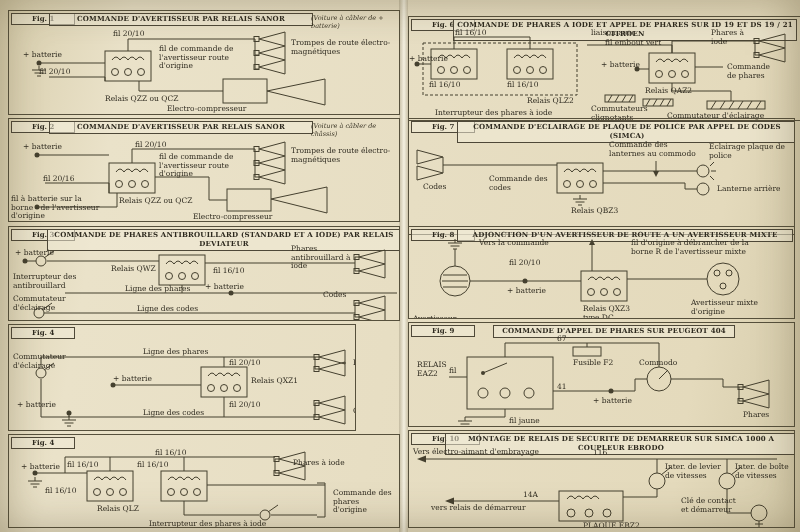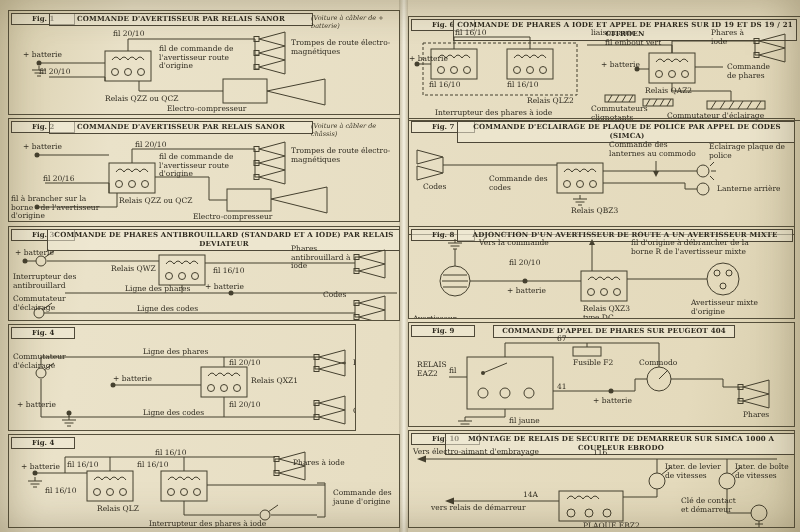--- a/index.html
+++ b/index.html
@@ -99,21 +99,21 @@
           <circle cx="28" cy="88" r="2.5" fill="#45402f" stroke="none"></circle>
         <path d="M146,58 H200 V81 H218"></path>
         <rect x="218" y="70" width="44" height="22"></rect>
         <path d="M262,80 L318,68 V94 Z"></path>
       </g>
     </svg>
     <span class="lbl" style="left:14px;top:24px">+ batterie</span>
     <span class="lbl" style="left:126px;top:22px">fil 20/10</span>
     <span class="lbl" style="left:150px;top:34px;width:78px">fil de commande de l'avertisseur route d'origine</span>
     <span class="lbl" style="left:34px;top:56px">fil 20/16</span>
-    <span class="lbl" style="left:2px;top:76px;width:92px">fil à brancher sur la borne - de l'avertisseur d'origine</span>
+    <span class="lbl" style="left:2px;top:76px;width:92px">fil à batterie sur la borne - de l'avertisseur d'origine</span>
     <span class="lbl" style="left:110px;top:78px">Relais QZZ ou QCZ</span>
     <span class="lbl" style="left:282px;top:28px;width:100px">Trompes de route électro-magnétiques</span>
     <span class="lbl" style="left:184px;top:94px">Electro-compresseur</span>
   </section>
 
   <section class="panel" style="left:8px;top:226px;width:392px;height:95px">
     <div class="badge">Fig. 3</div>
     <div class="tbox" style="left:38px;width:348px">COMMANDE DE PHARES ANTIBROUILLARD (STANDARD ET A IODE) PAR RELAIS DEVIATEUR</div>
     <svg class="schem" width="390" height="93">
       <g stroke="#45402f" fill="none" stroke-width="1">
@@ -206,21 +206,21 @@
       </g>
     </svg>
     <span class="lbl" style="left:146px;top:14px">fil 16/10</span>
     <span class="lbl" style="left:12px;top:28px">+ batterie</span>
     <span class="lbl" style="left:58px;top:26px">fil 16/10</span>
     <span class="lbl" style="left:128px;top:26px">fil 16/10</span>
     <span class="lbl" style="left:36px;top:52px">fil 16/10</span>
     <span class="lbl" style="left:88px;top:70px">Relais QLZ</span>
     <span class="lbl" style="left:140px;top:85px">Interrupteur des phares à iode</span>
     <span class="lbl" style="left:284px;top:24px;width:52px">Phares à iode</span>
-    <span class="lbl" style="left:324px;top:54px;width:62px">Commande des jaune d'origine</span>
+    <span class="lbl" style="left:324px;top:54px;width:62px">Commande des phares d'origine</span>
   </section>
 
   <section class="panel" style="left:408px;top:16px;width:436px;height:105px">
     <div class="badge">Fig. 6</div>
     <div class="tbox" style="left:44px;width:338px">COMMANDE DE PHARES A IODE ET APPEL DE PHARES SUR ID 19 ET DS 19 / 21 CITROEN</div>
     <svg class="schem" width="385" height="103">
       <g stroke="#45402f" fill="none" stroke-width="1">
         <rect x="14" y="26" width="154" height="52" stroke-dasharray="3,2"></rect>
         <use href="#relayS" x="22" y="32"></use>
           <use href="#relayS" x="98" y="32"></use>

